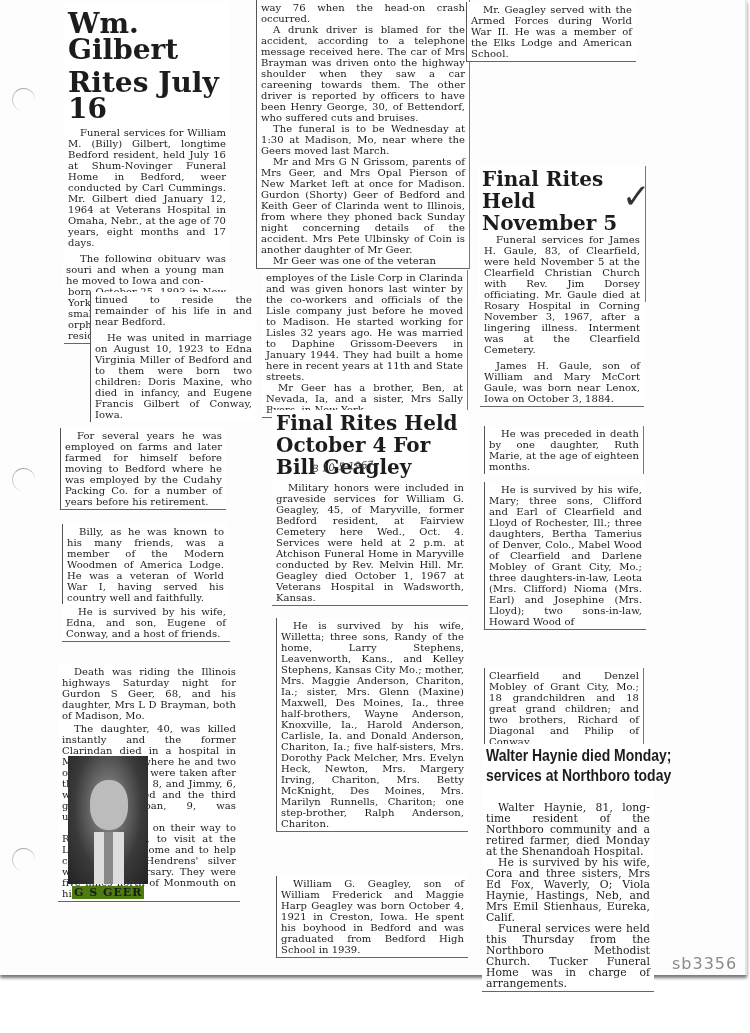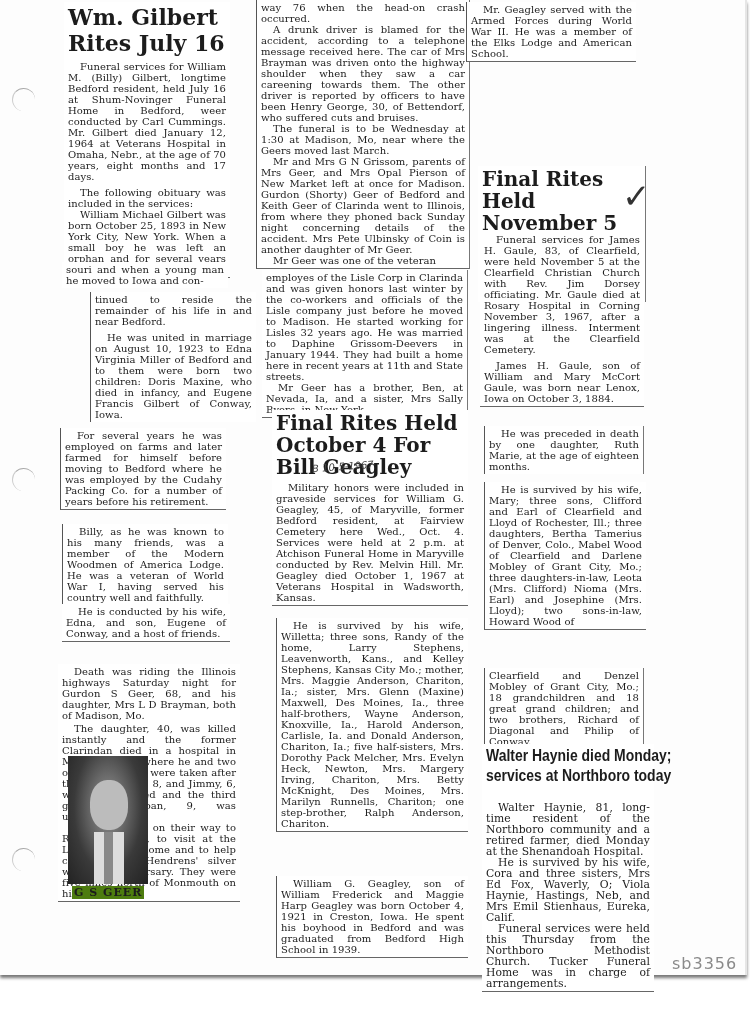--- a/index.html
+++ b/index.html
@@ -14,21 +14,21 @@
   .punch { position: absolute; left: 12px; width: 22px; height: 22px; border-radius: 50%;
            border-top: 1px solid #aaa; border-left: 1px solid #ccc; }
   .clip { position: absolute; background: #fff; padding: 2px 4px; box-sizing: border-box; }
   .clip.b-l { border-left: 1px solid #555; }
   .clip.b-r { border-right: 1px solid #777; }
   .clip.b-b { border-bottom: 1px solid #666; }
   .p { margin: 0; font-size: 10px; line-height: 11px; text-align: justify; letter-spacing: 0.05px; }
   .p.ind { text-indent: 12px; }
   .gap { margin-top: 5px; }
   h1.head { margin: 0; font-family: "DejaVu Serif", serif; font-weight: bold; line-height: 26px; }
-  h1.h-big { font-size: 22px; }
+  h1.h-big { font-size: 28px; margin-top: 7px; }
   h1.h-med { font-size: 20px; line-height: 22px; }
   h1.h-cond { font-family: "Liberation Sans Narrow", "Liberation Sans", sans-serif; font-size: 17px; line-height: 20px; transform: scaleX(0.82); transform-origin: left; white-space: nowrap; }
   .photo { float: left; width: 80px; height: 128px; margin: 2px 6px 2px 2px;
            background: radial-gradient(ellipse at 50% 40%, #9a9a9a 0%, #6a6a6a 30%, #3a3a3a 60%, #222 100%); position: relative; }
   .photo .face { position: absolute; left: 22px; top: 24px; width: 38px; height: 50px; border-radius: 45%; background: #bcbcbc; }
   .photo .collar { position: absolute; left: 26px; top: 76px; width: 30px; height: 52px; background: linear-gradient(90deg,#ddd 0 35%,#888 35% 65%,#ddd 65%); }
   .hand { position: absolute; font-family: "DejaVu Sans", sans-serif; color: #444; font-style: italic; }
   .check { position: absolute; font-size: 34px; color: #333; font-family: "DejaVu Sans", sans-serif; }
   .ref { position: absolute; font-family: "DejaVu Sans", sans-serif; color: #8a8a8a; font-size: 16px; letter-spacing: 1px; }
 </style>
@@ -55,21 +55,21 @@
     <p class="p">tinued to reside the remainder of his life in and near Bedford.</p>
     <p class="p ind gap">He was united in marriage on August 10, 1923 to Edna Virginia Miller of Bedford and to them were born two children: Doris Maxine, who died in infancy, and Eugene Francis Gilbert of Conway, Iowa.</p>
   </div>
   <div class="clip b-l b-b" style="left:60px; top:428px; width:166px;">
     <p class="p ind">For several years he was employed on farms and later farmed for himself before moving to Bedford where he was employed by the Cudahy Packing Co. for a number of years before his retirement.</p>
   </div>
   <div class="clip b-l" style="left:62px; top:524px; width:166px;">
     <p class="p ind">Billy, as he was known to his many friends, was a member of the Modern Woodmen of America Lodge. He was a veteran of World War I, having served his country well and faithfully.</p>
   </div>
   <div class="clip b-b" style="left:62px; top:604px; width:168px;">
-    <p class="p ind">He is conducted by his wife, Edna, and son, Eugene of Conway, and a host of friends.</p>
+    <p class="p ind">He is survived by his wife, Edna, and son, Eugene of Conway, and a host of friends.</p>
   </div>
 
   <div class="clip b-b" style="left:58px; top:664px; width:182px;">
     <p class="p ind">Death was riding the Illinois highways Saturday night for Gurdon S Geer, 68, and his daughter, Mrs L D Brayman, both of Madison, Mo.</p>
 
     <div>
       <p class="p ind" style="margin-top:2px">
         <span>The daughter, 40, was killed instantly and the former Clarindan died in a hospital in Monmouth, Ill. where he and two of the Braymans were taken after the crash. Carol, 8, and Jimmy, 6, were hospitalized and the third grandchild, Joan, 9, was uninjured.</span>
       </p>
     </div>

